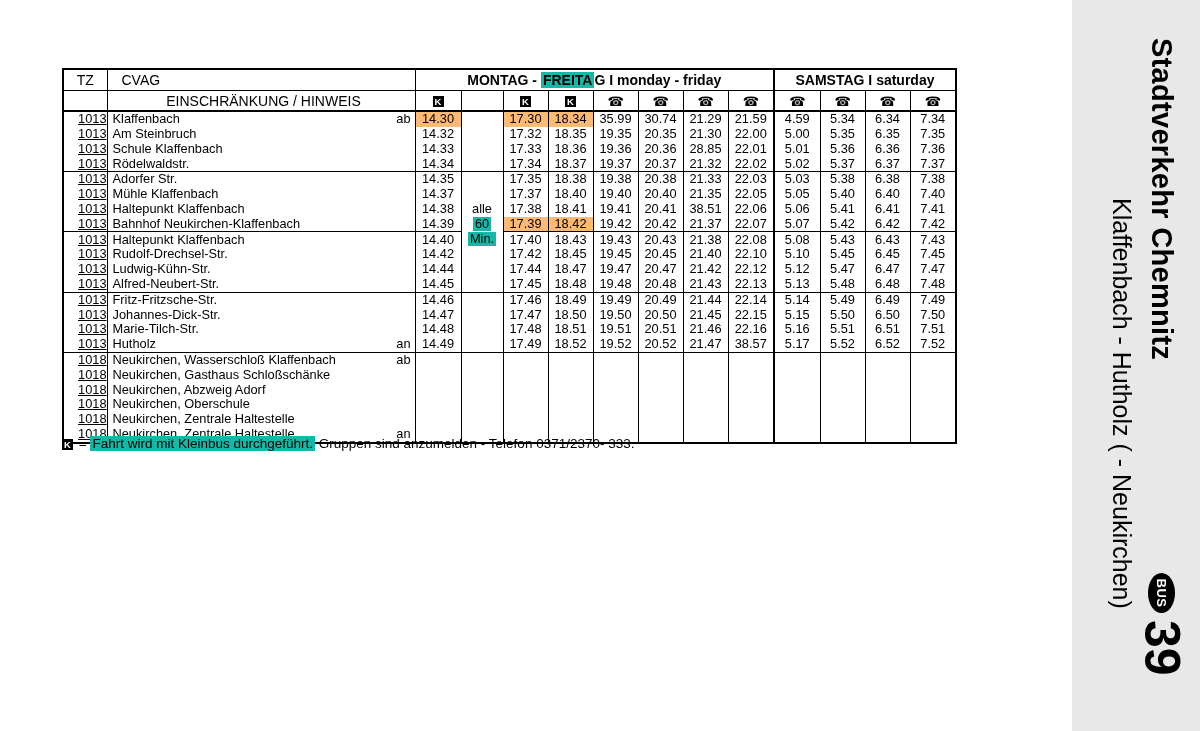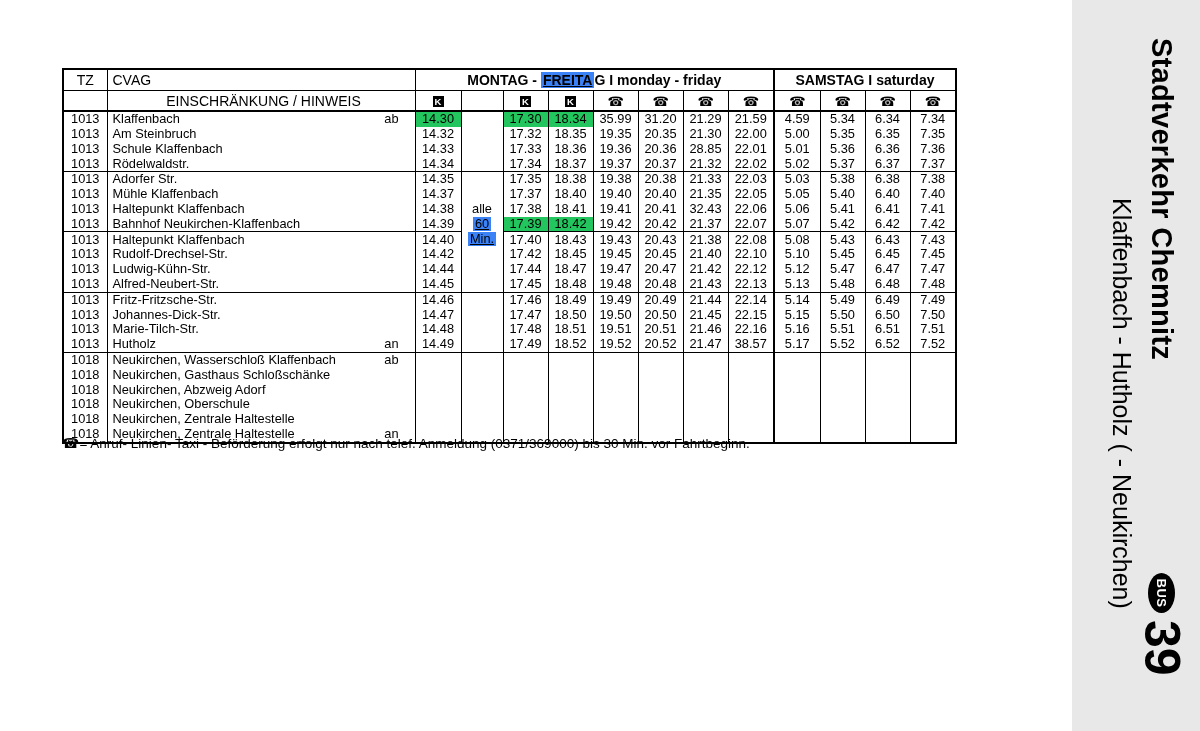--- a/index.html
+++ b/index.html
@@ -20,38 +20,38 @@
   }
   
   .timetable thead th{
     border:1px solid #000;font-size:14px;height:20px;vertical-align:middle;
   }
   .timetable thead tr.symrow th, .timetable thead tr.symrow td{
     border:1px solid #000;height:19px;text-align:center;vertical-align:middle;
   }
   .timetable thead{border-bottom:2px solid #000;}
   th.h-tz{text-align:center;font-size:15px;}
-  th.h-cvag{text-align:left;padding-left:5px;font-size:15px;}
+  th.h-cvag{text-align:left;padding-left:14px;font-size:15px;}
   th.h-span{font-weight:bold;font-size:14.5px;text-align:center;}
   th.h-restr{text-align:left;padding-left:5px;font-size:14px;}
   
   .timetable tbody td{
     border-left:1px solid #000;border-right:1px solid #000;
     font-size:12.8px;height:14.8px;line-height:14.2px;vertical-align:middle;
   }
   .timetable tbody tr.grp td{border-top:1.5px solid #000;}
   .timetable tbody tr.grp td.no-top{border-top:none;}
-  td.tz{text-align:center;}
+  td.tz{text-align:right;text-decoration:underline;}
   td.stop{text-align:left;padding-left:5px;}
-  td.stop .mark{float:right;padding-right:16px;}
+  td.stop .mark{float:right;padding-right:4px;}
   td.time{text-align:center;}
   td.sat{border-left:2px solid #000 !important;}
   th.sat{border-left:2px solid #000 !important;}
-  td.hlcell{background:#22c55e;}
-  .hl{background:#3b82f6;padding:0 2px;text-decoration:underline;}
+  td.hlcell{background:#fdba74;}
+  .hl{background:#14b8a6;padding:0 2px;}
   
   .kbox{
     display:inline-block;width:11px;height:11px;background:#000;color:#fff;
     font-size:9.5px;font-weight:bold;line-height:11px;text-align:center;
     vertical-align:middle;
   }
   .phone{font-size:13px;line-height:13px;font-family:"DejaVu Sans",sans-serif;}
   
   .footnotes{position:absolute;left:62px;top:436px;font-size:13.5px;line-height:16.5px;}
   .footnotes .row{white-space:nowrap;}
@@ -124,21 +124,21 @@
   </thead>
   <tbody>
       <tr>
         <td class="tz">1013</td>
         <td class="stop"><span class="mark">ab</span><span>Klaffenbach</span></td>
         <td class="time hlcell">14.30</td>
         <td class="time"></td>
         <td class="time hlcell">17.30</td>
         <td class="time hlcell">18.34</td>
         <td class="time">35.99</td>
-        <td class="time">31.20</td>
+        <td class="time">30.74</td>
         <td class="time">21.29</td>
         <td class="time">21.59</td>
         <td class="time sat">4.59</td>
         <td class="time">5.34</td>
         <td class="time">6.34</td>
         <td class="time">7.34</td>
       </tr>
       <tr>
         <td class="tz">1013</td>
         <td class="stop"><span class="mark"></span><span>Am Steinbruch</span></td>
@@ -221,21 +221,21 @@
       </tr>
       <tr>
         <td class="tz">1013</td>
         <td class="stop"><span class="mark"></span><span>Haltepunkt Klaffenbach</span></td>
         <td class="time">14.38</td>
         <td class="time">alle</td>
         <td class="time">17.38</td>
         <td class="time">18.41</td>
         <td class="time">19.41</td>
         <td class="time">20.41</td>
-        <td class="time">32.43</td>
+        <td class="time">38.51</td>
         <td class="time">22.06</td>
         <td class="time sat">5.06</td>
         <td class="time">5.41</td>
         <td class="time">6.41</td>
         <td class="time">7.41</td>
       </tr>
       <tr>
         <td class="tz">1013</td>
         <td class="stop"><span class="mark"></span><span>Bahnhof Neukirchen-Klaffenbach</span></td>
         <td class="time">14.39</td>
@@ -472,20 +472,20 @@
         <td class="time"></td>
         <td class="time sat"></td>
         <td class="time"></td>
         <td class="time"></td>
         <td class="time"></td>
       </tr>
     </tbody>
 </table>
 
 <div class="footnotes">
-  <div class="row"><span class="phone">☎</span><span>= </span><span> Anruf- Linien- Taxi -  Beförderung erfolgt nur nach telef. Anmeldung (0371/369000) bis 30 Min. vor Fahrtbeginn.</span></div>
+  <div class="row"><span class="kbox">K</span><span> = </span><span class="hl">Fahrt wird mit Kleinbus durchgeführt.</span><span> Gruppen sind anzumelden -  Telefon 0371/2370- 333.</span></div>
 </div>
 
 <div class="sidebar"></div>
 <div class="v-title">Stadtverkehr Chemnitz</div>
 <div class="v-sub">Klaffenbach - Hutholz ( - Neukirchen)</div>
 <div class="bus-badge">BUS</div>
 <div class="line-number">39</div>
 
 </body></html>

